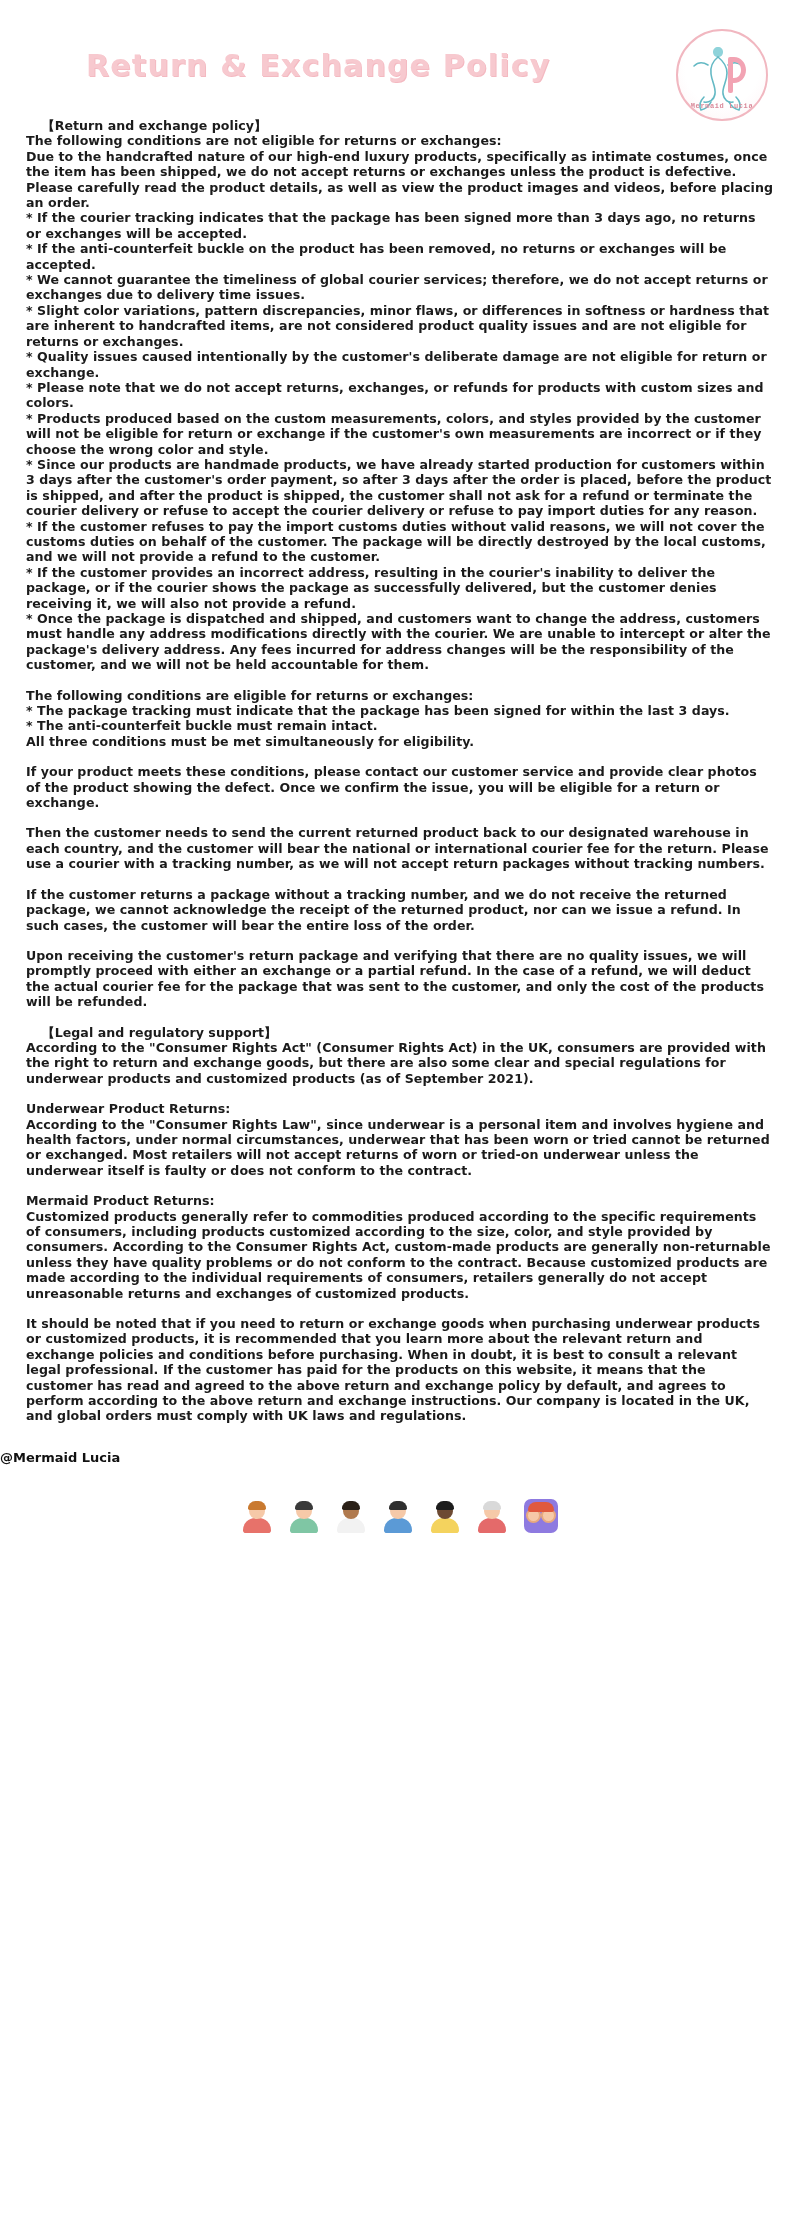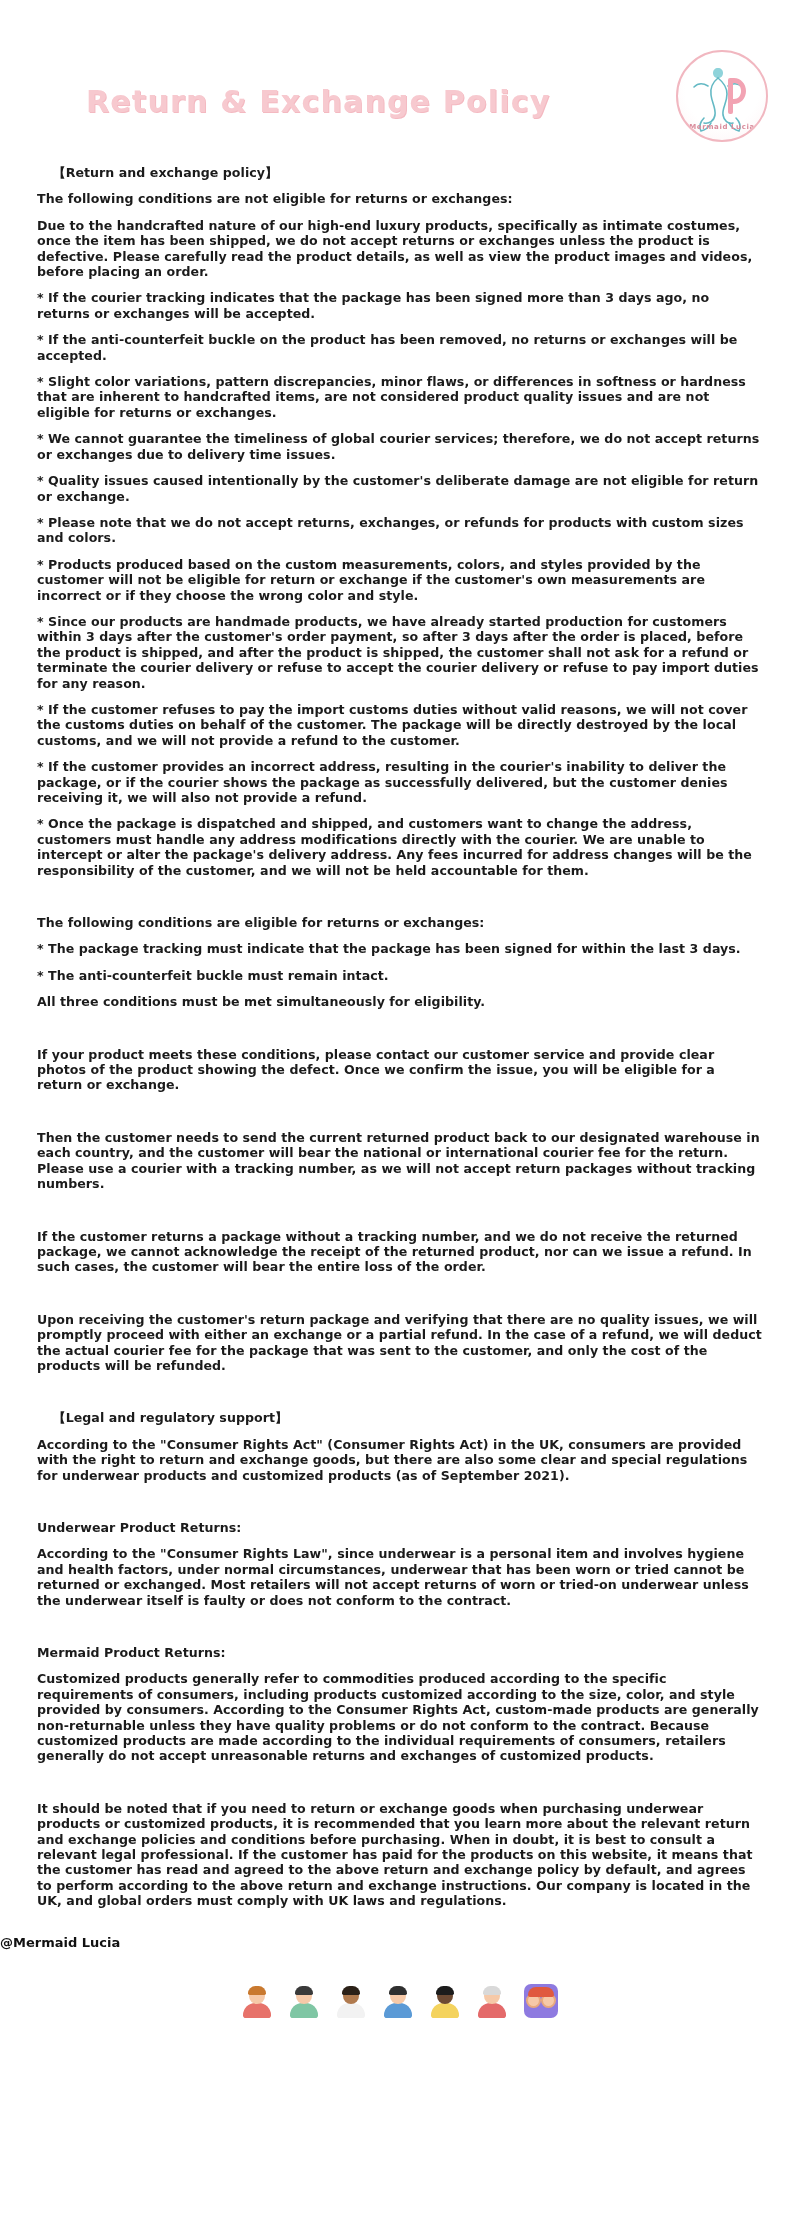--- a/index.html
+++ b/index.html
@@ -15,43 +15,43 @@
     position: relative;
     width: 800px;
     min-height: 2222px;
     padding: 0;
   }
 
   
   .header {
     position: relative;
     height: 118px;
-    margin-top: 36px;
   }
   .title {
     position: absolute;
     left: 86px;
     top: 48px;
     font-size: 30px;
     font-weight: bold;
     letter-spacing: 1.2px;
     color: #f7c9cf;
     text-shadow: 1px 1px 0 #f4b9c1;
     white-space: nowrap;
   }
   .logo {
     position: absolute;
     right: 32px;
-    top: 14px;
+    top: 29px;
     width: 92px;
     height: 92px;
     border-radius: 50%;
     border: 2px solid #f1b7c0;
     background: radial-gradient(circle at 50% 42%, #ffffff 0%, #ffffff 55%, #fdf3f5 100%);
     overflow: hidden;
+    font-family: Liberation Mono, monospace;
   }
   .logo svg { display: block; }
   .logo-text {
     position: absolute;
     left: 0; right: 0;
     bottom: 9px;
     text-align: center;
     font-size: 7px;
     letter-spacing: .6px;
     color: #d98b9b;
@@ -60,21 +60,21 @@
 
   
   .content {
     padding: 0 26px 0 26px;
     font-size: 12.6px;
     line-height: 15.4px;
     font-weight: bold;
     letter-spacing: 0.05px;
   }
   .content p {
-    margin: 11px;
+    margin: 0;
     white-space: pre-wrap;
   }
   .content .gap { height: 15px; }
   .content .indent { text-indent: 16px; }
 
   
   .signature {
     margin: 26px 44px 0 0;
     text-align: left;
     font-size: 13px;
@@ -165,22 +165,22 @@
     </div>
   </div>
 
   <div class="content">
 
     <p class="indent">【Return and exchange policy】</p>
     <p>The following conditions are not eligible for returns or exchanges:</p>
     <p>Due to the handcrafted nature of our high-end luxury products, specifically as intimate costumes, once the item has been shipped, we do not accept returns or exchanges unless the product is defective. Please carefully read the product details, as well as view the product images and videos, before placing an order.</p>
     <p>* If the courier tracking indicates that the package has been signed more than 3 days ago, no returns or exchanges will be accepted.</p>
     <p>* If the anti-counterfeit buckle on the product has been removed, no returns or exchanges will be accepted.</p>
+    <p>* We cannot guarantee the timeliness of global courier services; therefore, we do not accept returns or exchanges due to delivery time issues.</p>
     <p>* Slight color variations, pattern discrepancies, minor flaws, or differences in softness or hardness that are inherent to handcrafted items, are not considered product quality issues and are not eligible for returns or exchanges.</p>
-    <p>* We cannot guarantee the timeliness of global courier services; therefore, we do not accept returns or exchanges due to delivery time issues.</p>
     <p>* Quality issues caused intentionally by the customer's deliberate damage are not eligible for return or exchange.</p>
     <p>* Please note that we do not accept returns, exchanges, or refunds for products with custom sizes and colors.</p>
     <p>* Products produced based on the custom measurements, colors, and styles provided by the customer will not be eligible for return or exchange if the customer's own measurements are incorrect or if they choose the wrong color and style.</p>
     <p>* Since our products are handmade products, we have already started production for customers within 3 days after the customer's order payment, so after 3 days after the order is placed, before the product is shipped, and after the product is shipped, the customer shall not ask for a refund or terminate the courier delivery or refuse to accept the courier delivery or refuse to pay import duties for any reason.</p>
     <p>* If the customer refuses to pay the import customs duties without valid reasons, we will not cover the customs duties on behalf of the customer. The package will be directly destroyed by the local customs, and we will not provide a refund to the customer.</p>
     <p>* If the customer provides an incorrect address, resulting in the courier's inability to deliver the package, or if the courier shows the package as successfully delivered, but the customer denies receiving it, we will also not provide a refund.</p>
     <p>* Once the package is dispatched and shipped, and customers want to change the address, customers must handle any address modifications directly with the courier. We are unable to intercept or alter the package's delivery address. Any fees incurred for address changes will be the responsibility of the customer, and we will not be held accountable for them.</p>
 
     <div class="gap"></div>
 

